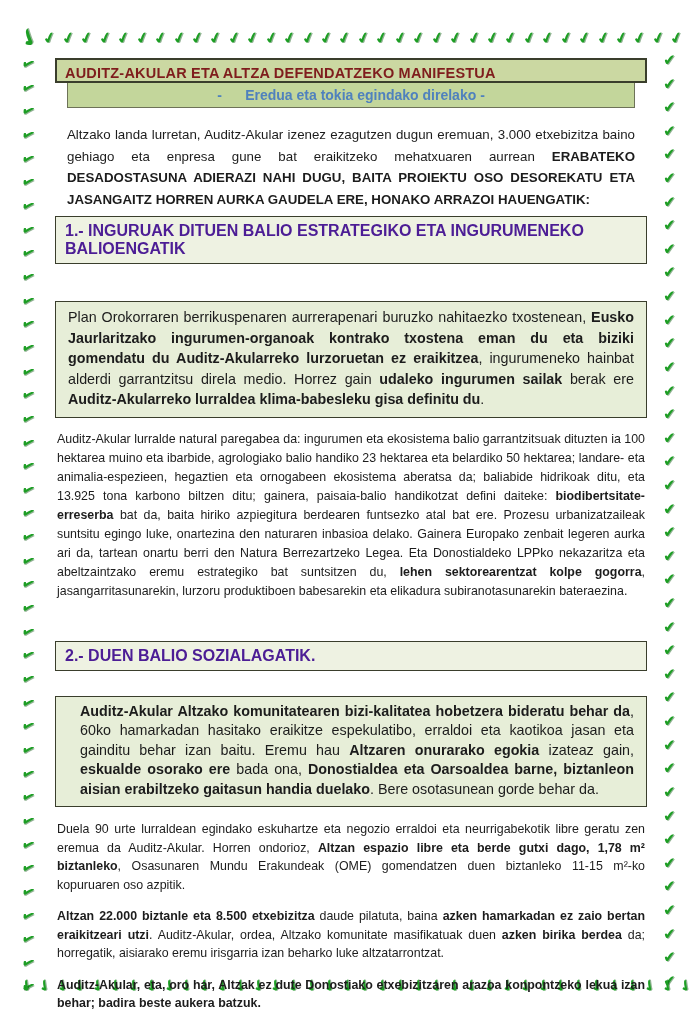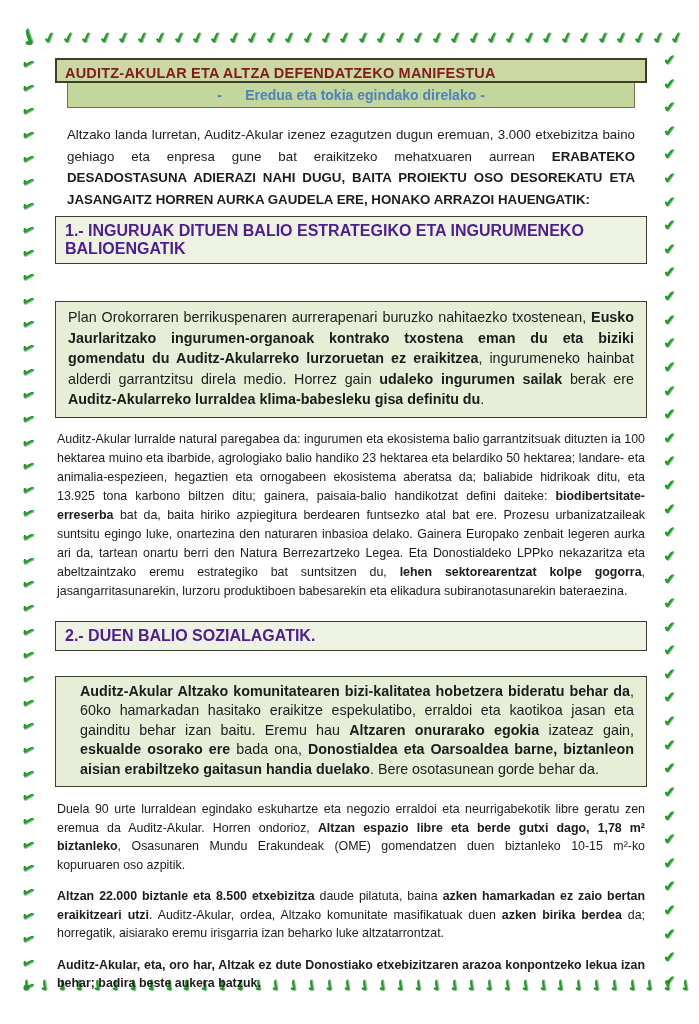--- a/index.html
+++ b/index.html
@@ -48,21 +48,21 @@
     padding:4px 8px;white-space:pre-wrap;
   }
   .intro{margin:16px 12px 0;font-size:13.3px;line-height:21.5px;text-align:justify;}
   .section-box{
     margin-top:6px;
     background:var(--heading-bg,#eef2e2);
     border:1.5px solid #3a3e2c;
     font-weight:bold;font-size:16px;color:#4c1d95;
     padding:5px 9px;
   }
-  .section-box.second{margin-top:20px;}
+  .section-box.second{margin-top:40px;}
   .highlight-box{
     margin-top:37px;
     background:var(--highlight-bg,#e7eed8);
     border:1.5px solid #3a3e2c;
     font-size:14.3px;line-height:20.5px;text-align:justify;
     padding:5px 12px 7px;
   }
   .highlight-box.second{line-height:19.5px;margin-top:25px;padding-left:24px;}
   .body-para{margin:12px 2px 0;font-size:12.4px;line-height:19px;text-align:justify;}
   .para{margin:13px 2px 0;font-size:12.4px;line-height:19px;text-align:justify;}
@@ -249,20 +249,20 @@
 
     <div class="highlight-box"><span>Plan Orokorraren berrikuspenaren aurrerapenari buruzko nahitaezko txostenean, </span><span class="b">Eusko Jaurlaritzako ingurumen-organoak kontrako txostena eman du eta biziki gomendatu du Auditz-Akularreko lurzoruetan ez eraikitzea</span><span>, ingurumeneko hainbat alderdi garrantzitsu direla medio. Horrez gain </span><span class="b">udaleko ingurumen sailak</span><span> berak ere </span><span class="b">Auditz-Akularreko lurraldea klima-babesleku gisa definitu du</span><span>.</span></div>
 
     <p class="body-para"><span>Auditz-Akular lurralde natural paregabea da: ingurumen eta ekosistema balio garrantzitsuak dituzten ia 100 hektarea muino eta ibarbide, agrologiako balio handiko 23 hektarea eta belardiko 50 hektarea; landare- eta animalia-espezieen, hegaztien eta ornogabeen ekosistema aberatsa da; baliabide hidrikoak ditu, eta 13.925 tona karbono biltzen ditu; gainera, paisaia-balio handikotzat defini daiteke: </span><span class="b">biodibertsitate-erreserba</span><span> bat da, baita hiriko azpiegitura berdearen funtsezko atal bat ere. Prozesu urbanizatzaileak suntsitu egingo luke, onartezina den naturaren inbasioa delako. Gainera Europako zenbait legeren aurka ari da, tartean onartu berri den Natura Berrezartzeko Legea. Eta Donostialdeko LPPko nekazaritza eta abeltzaintzako eremu estrategiko bat suntsitzen du, </span><span class="b">lehen sektorearentzat kolpe gogorra</span><span>, jasangarritasunarekin, lurzoru produktiboen babesarekin eta elikadura subiranotasunarekin bateraezina.</span></p>
 
     <div class="section-box second">2.- DUEN BALIO SOZIALAGATIK.</div>
 
     <div class="highlight-box second"><span class="b">Auditz-Akular Altzako komunitatearen bizi-kalitatea hobetzera bideratu behar da</span><span>, 60ko hamarkadan hasitako eraikitze espekulatibo, erraldoi eta kaotikoa jasan eta gainditu behar izan baitu. Eremu hau </span><span class="b">Altzaren onurarako egokia</span><span> izateaz gain, </span><span class="b">eskualde osorako ere</span><span> bada ona, </span><span class="b">Donostialdea eta Oarsoaldea barne, biztanleon aisian erabiltzeko gaitasun handia duelako</span><span>. Bere osotasunean gorde behar da.</span></div>
 
 
-    <p class="para tight"><span>Duela 90 urte lurraldean egindako eskuhartze eta negozio erraldoi eta neurrigabekotik libre geratu zen eremua da Auditz-Akular. Horren ondorioz, </span><span class="b">Altzan espazio libre eta berde gutxi dago, 1,78 m² biztanleko</span><span>, Osasunaren Mundu Erakundeak (OME) gomendatzen duen biztanleko 10-15 m²-ko kopuruaren oso azpitik.</span></p>
+    <p class="para tight"><span>Duela 90 urte lurraldean egindako eskuhartze eta negozio erraldoi eta neurrigabekotik libre geratu zen eremua da Auditz-Akular. Horren ondorioz, </span><span class="b">Altzan espazio libre eta berde gutxi dago, 1,78 m² biztanleko</span><span>, Osasunaren Mundu Erakundeak (OME) gomendatzen duen biztanleko 11-15 m²-ko kopuruaren oso azpitik.</span></p>
 
     <p class="para tight"><span class="b">Altzan 22.000 biztanle eta 8.500 etxebizitza</span><span> daude pilatuta, baina </span><span class="b">azken hamarkadan ez zaio bertan eraikitzeari utzi</span><span>. Auditz-Akular, ordea, Altzako komunitate masifikatuak duen </span><span class="b">azken birika berdea</span><span> da; horregatik, aisiarako eremu irisgarria izan beharko luke altzatarrontzat.</span></p>
 
     <p class="para tight"><span class="b">Auditz-Akular, eta, oro har, Altzak ez dute Donostiako etxebizitzaren arazoa konpontzeko lekua izan behar; badira beste aukera batzuk.</span></p>
 
   </div>
 </div>
 
 </body></html>

